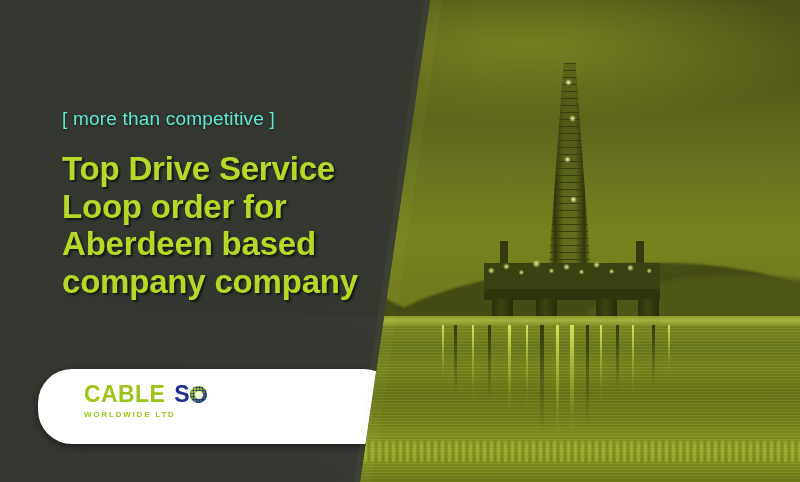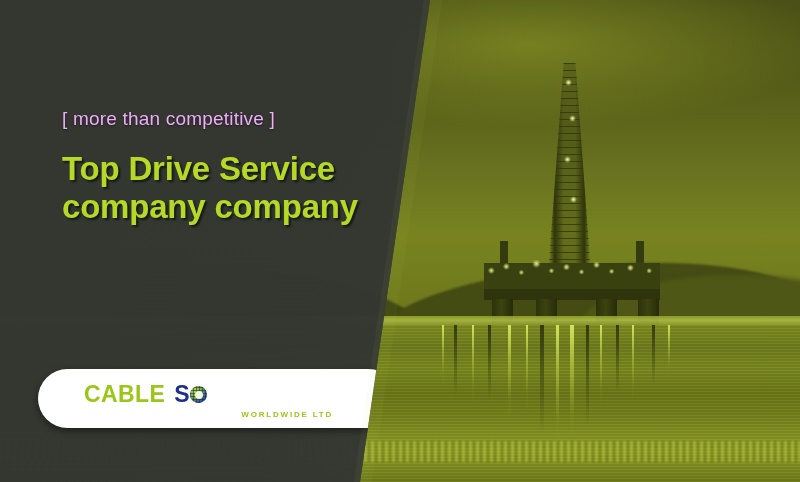--- a/index.html
+++ b/index.html
@@ -161,21 +161,21 @@
   }
 
   
   .content {
     position:absolute; left:0; top:0; width:430px; height:482px;
     padding:0 0 0 62px;
     z-index:6;
   }
   .eyebrow {
     position:absolute; top:108px; left:62px;
-    font-size:19px; color:#f0abfc; letter-spacing:.2px;
+    font-size:19px; color:#5eead4; letter-spacing:.2px;
     white-space:nowrap;
     text-shadow:0 1px 2px rgba(0,0,0,.5);
   }
   .headline {
     position:absolute; top:150px; left:62px;
     font-size:33px; font-weight:bold; line-height:1.14;
     color:#b5d926;
     letter-spacing:-.2px;
     text-shadow:2px 2px 2px rgba(10,12,8,.72);
     white-space:nowrap;
@@ -183,21 +183,21 @@
   .headline span { display:block; }
 
   
   .logo-clip {
     position:absolute; left:0; top:0; width:800px; height:482px;
     clip-path:polygon(0 0, 430px 0, 360px 482px, 0 482px);
     z-index:7; pointer-events:none;
   }
   .logo-pill {
     position:absolute; left:38px; top:369px;
-    width:360px; height:59px;
+    width:360px; height:75px;
     background:#ffffff;
     border-radius:34px;
     box-shadow:0 3px 7px rgba(0,0,0,.45);
     pointer-events:auto;
   }
   .logo-inner {
     position:absolute; left:46px; top:14px;
     width:250px; height:42px;
   }
   .logo-row {
@@ -223,21 +223,20 @@
       repeating-linear-gradient(0deg, rgba(18,32,100,.55) 0 1px, rgba(0,0,0,0) 1px 3px),
       repeating-linear-gradient(90deg, rgba(18,32,100,.5) 0 1px, rgba(0,0,0,0) 1px 3px);
   }
   .globe::after {
     content:""; position:absolute; left:4.5px; top:4.5px;
     width:8px; height:8px; border-radius:50%;
     background:#eef7d8;
   }
   .logo-sub {
     margin-top:4px;
-    text-align:right;
     font-size:8px; font-weight:bold;
     letter-spacing:1.8px;
     color:#9ac717;
     padding-right:1px;
   }
 
   
   .edge-glow {
     position:absolute; inset:0; z-index:8; pointer-events:none;
     clip-path:polygon(424px 0, 442px 0, 372px 482px, 354px 482px);
@@ -317,20 +316,22 @@
       <div class="shore"></div>
       <div class="water"></div>
     </div>
     <div class="left-tint"></div>
   </div>
 
   <div class="content">
     <div class="eyebrow">[ more than competitive ]</div>
     <div class="headline">
       <span>Top Drive Service</span>
+      <span>Loop order for</span>
+      <span>Aberdeen based</span>
       <span>company company</span>
     </div>
   </div>
 
   <div class="logo-clip">
     <div class="logo-pill">
       <div class="logo-inner">
         <div class="logo-row">
           <span class="logo-cable">CABLE</span>
           <span class="logo-gap"></span>

